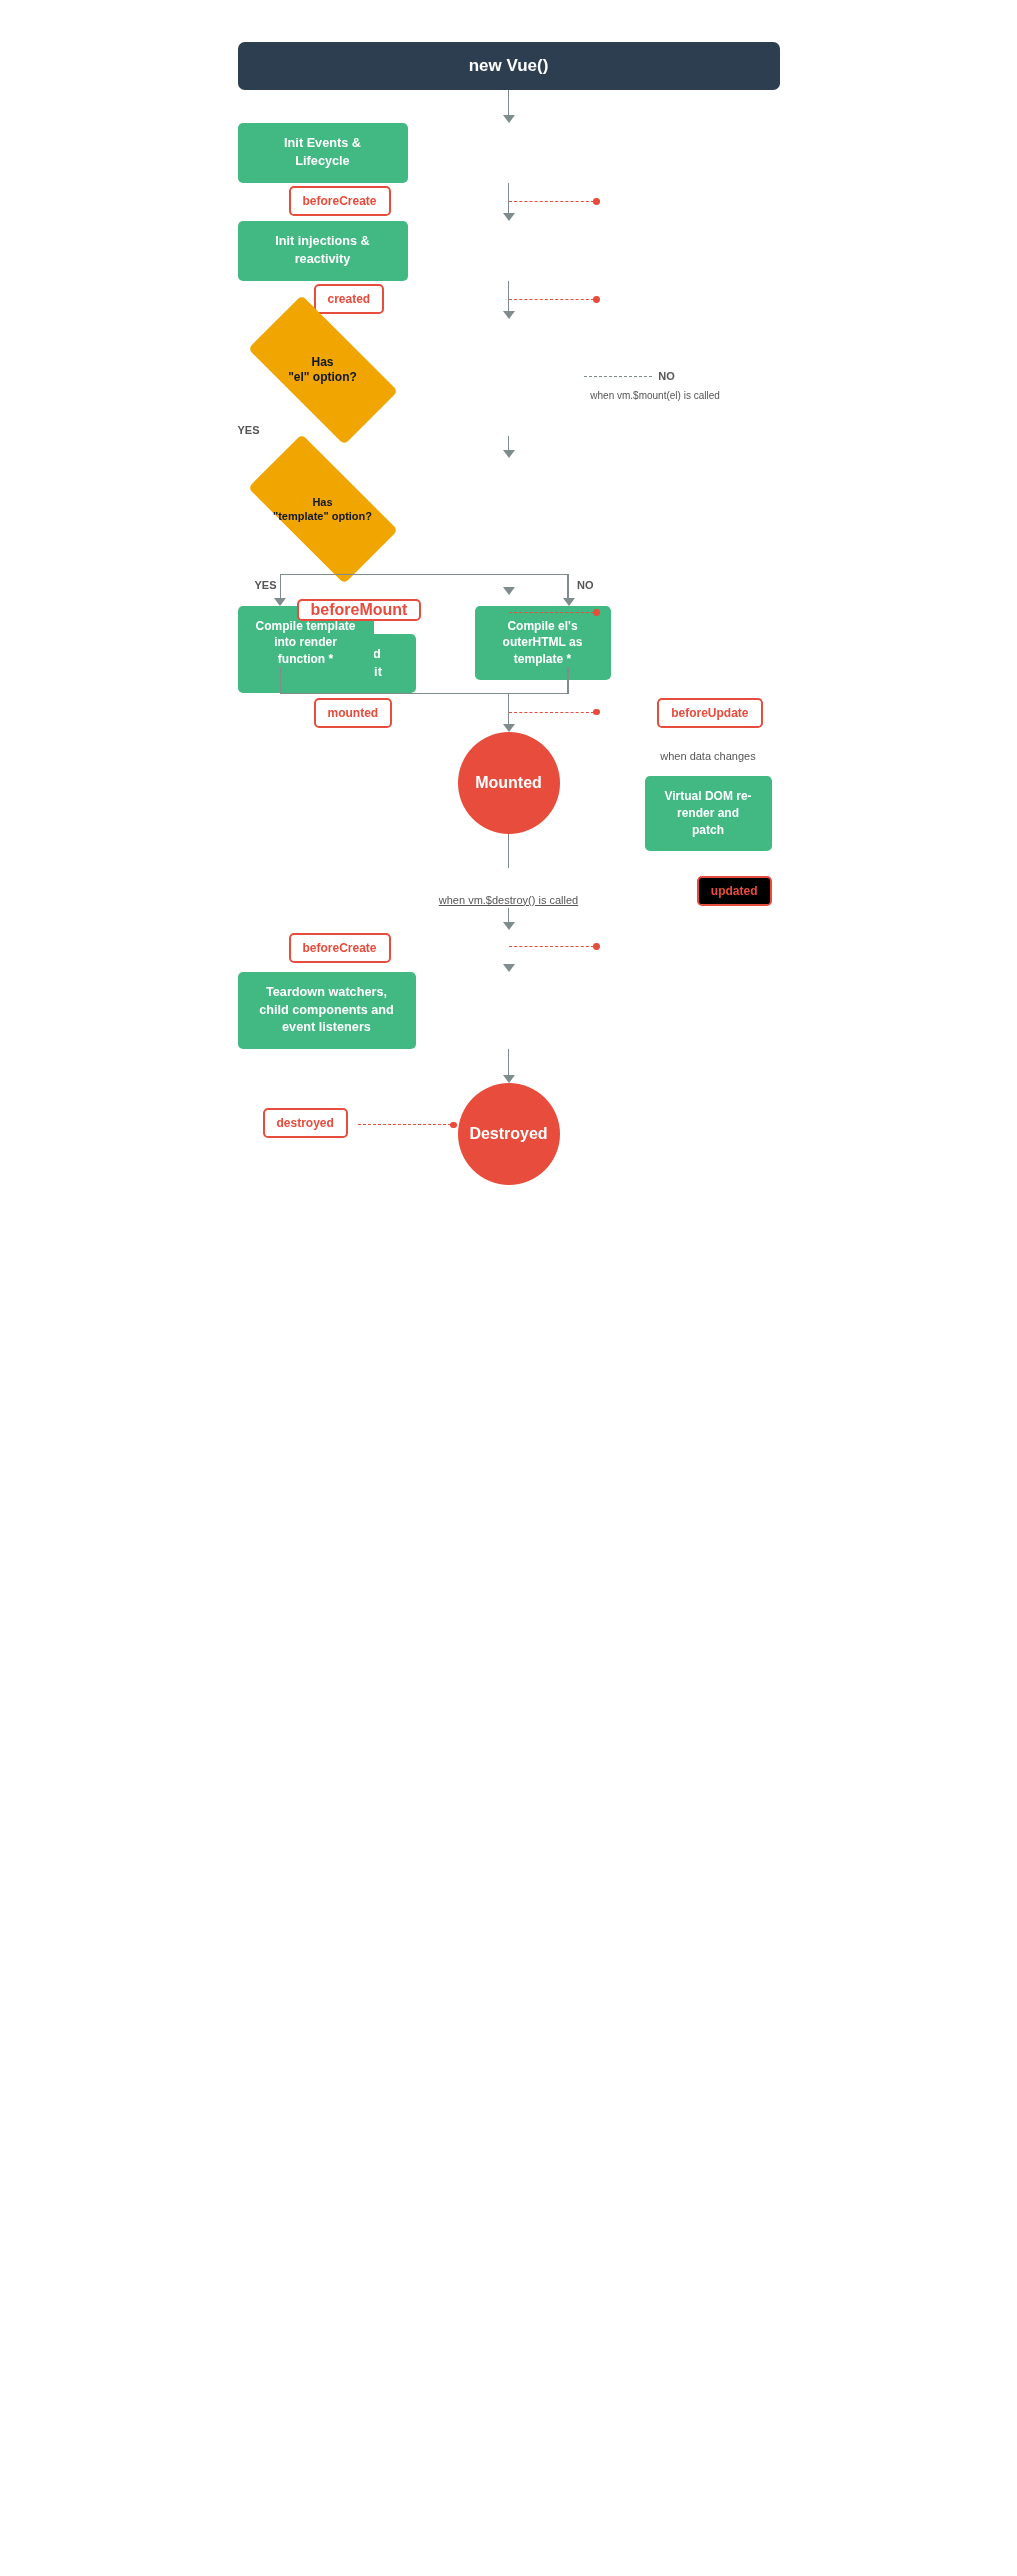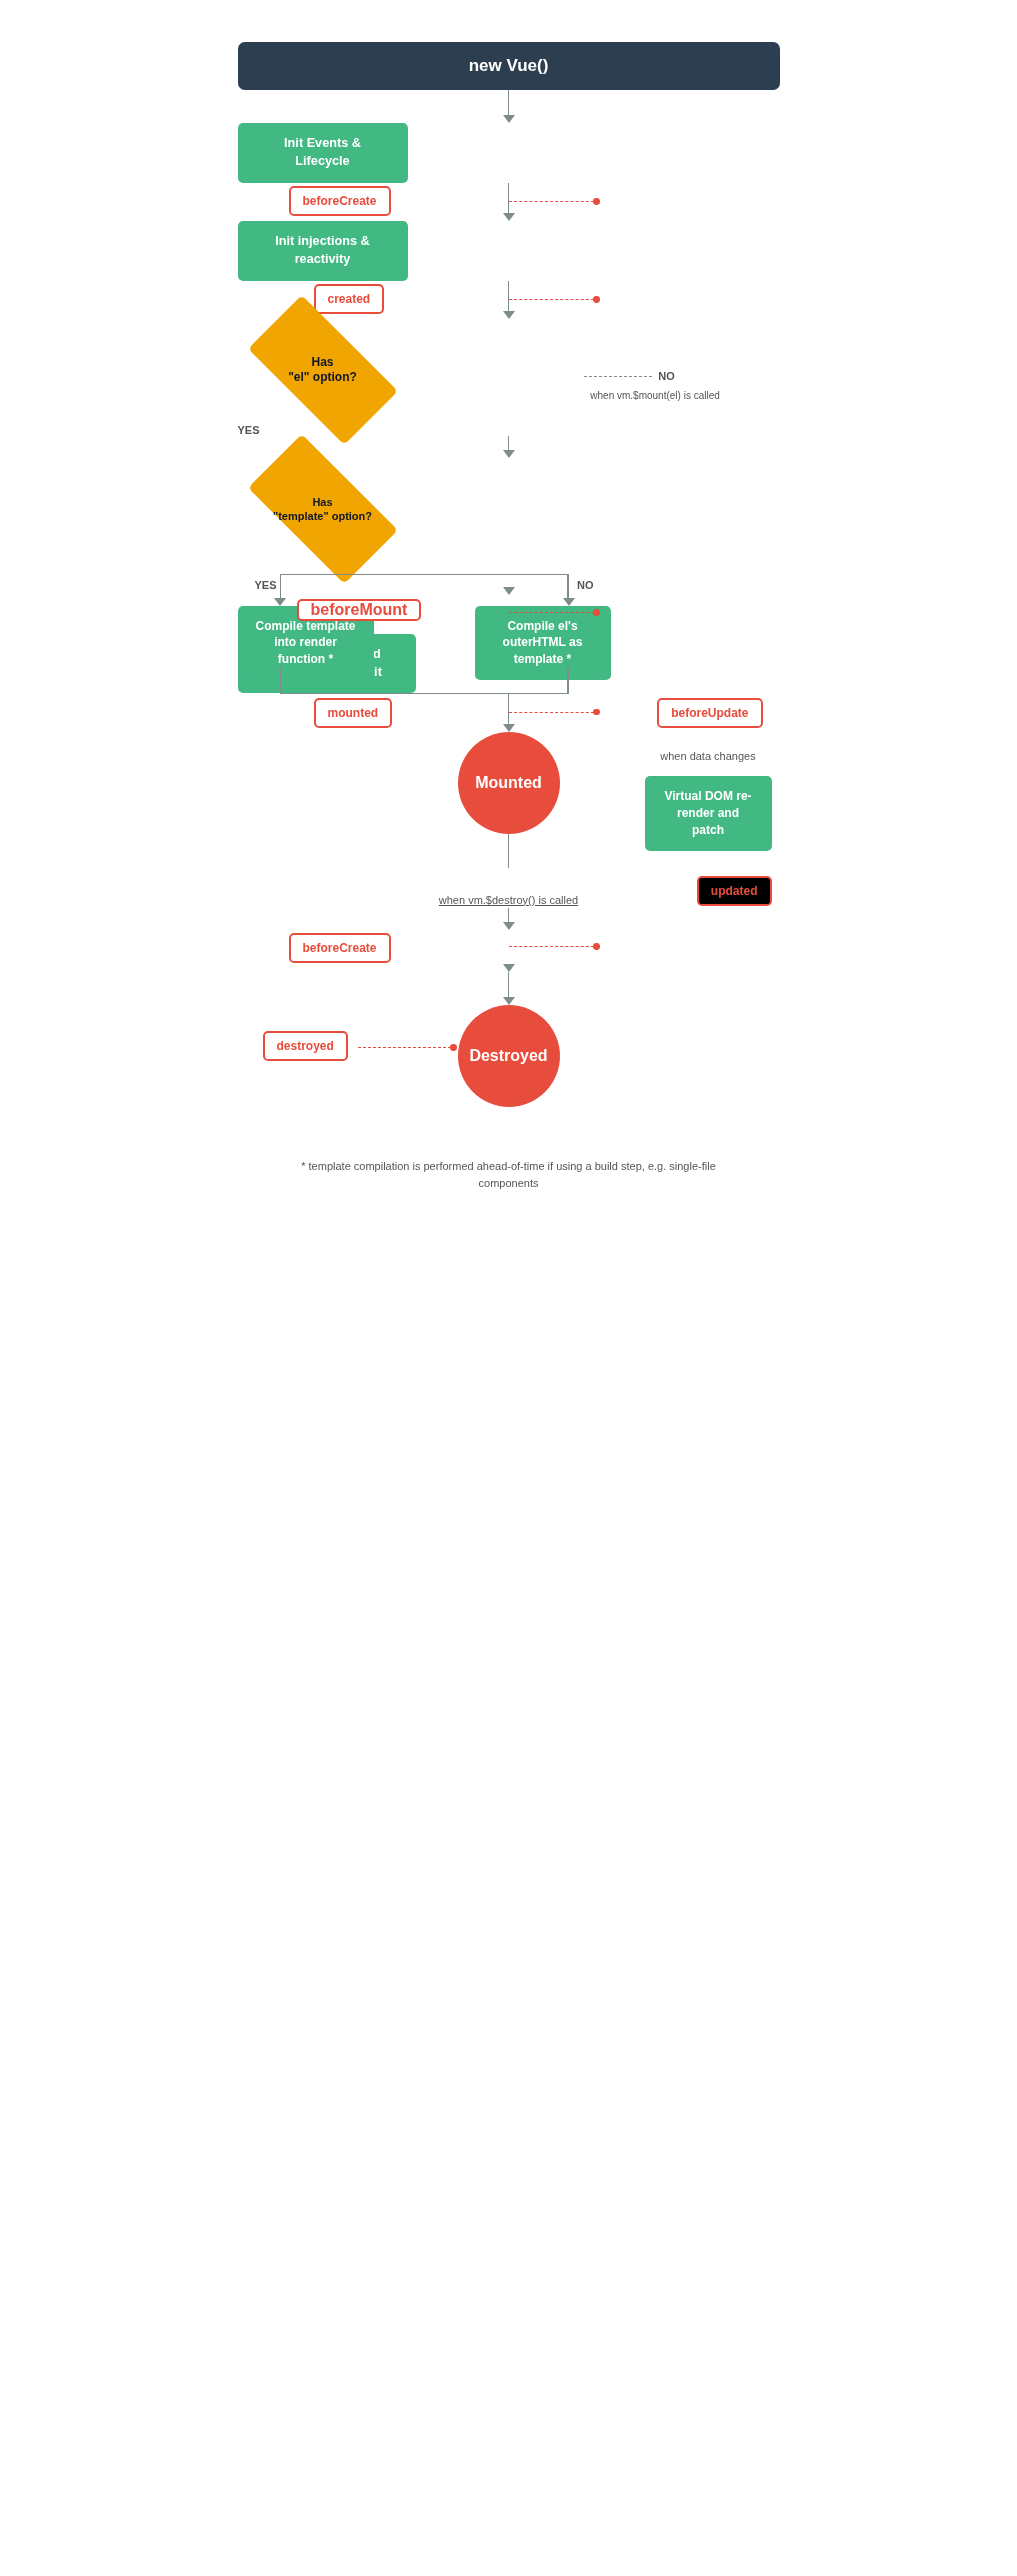--- a/index.html
+++ b/index.html
@@ -275,32 +275,35 @@
     <div style="position:relative; width:100%; display:flex; justify-content:center;">
       <div style="position:absolute; left:50%; top:13.6px; display:flex; align-items:center;">
         <div style="width:85px; border-top:1.7px dashed #e74c3c;"></div>
         <div style="width:6.8px; height:6.8px; background:#e74c3c; border-radius:50%; margin-left:-0.8px;"></div>
       </div>
       <div style="position:absolute; left:calc(50% - 220px); top:3.4px; border:2.1px solid #e74c3c; color:#e74c3c; border-radius:5.1px; padding:6px 12px; font-size:12px; font-weight:bold; background:#fff; white-space:nowrap;">beforeCreate</div>
       <div style="height:34px;"></div>
     </div>
     <div class="arrow-down"></div>
 
+    <div class="box-green" style="width:178px;">Teardown
+watchers, child
+components and
+event listeners</div>
 
     <div class="connector" style="height:25.4px;"></div>
     <div class="arrow-down"></div>
 
     <div style="position:relative; width:100%; display:flex; justify-content:center; align-items:center;">
       <div class="circle-red">Destroyed</div>
 
       <div style="position:absolute; left:calc(50% - 246px); top:25.4px; border:2.1px solid #e74c3c; color:#e74c3c; border-radius:5.1px; padding:6px 12px; font-size:12px; font-weight:bold; background:#fff; white-space:nowrap;">destroyed</div>
 
       <div style="position:absolute; left:calc(50% - 151px); top:39px; display:flex; align-items:center;">
         <div style="width:93px; border-top:1.7px dashed #e74c3c;"></div>
         <div style="width:6.8px; height:6.8px; background:#e74c3c; border-radius:50%; margin-left:-0.8px;"></div>
       </div>
     </div>
 
-    <div class="footnote" style="margin-top:51px;">* template compilation is performed ahead-of-time if using a build step, e.g. single-file components</div>
 
   </div>
 </div>
 
 
 </body></html>

